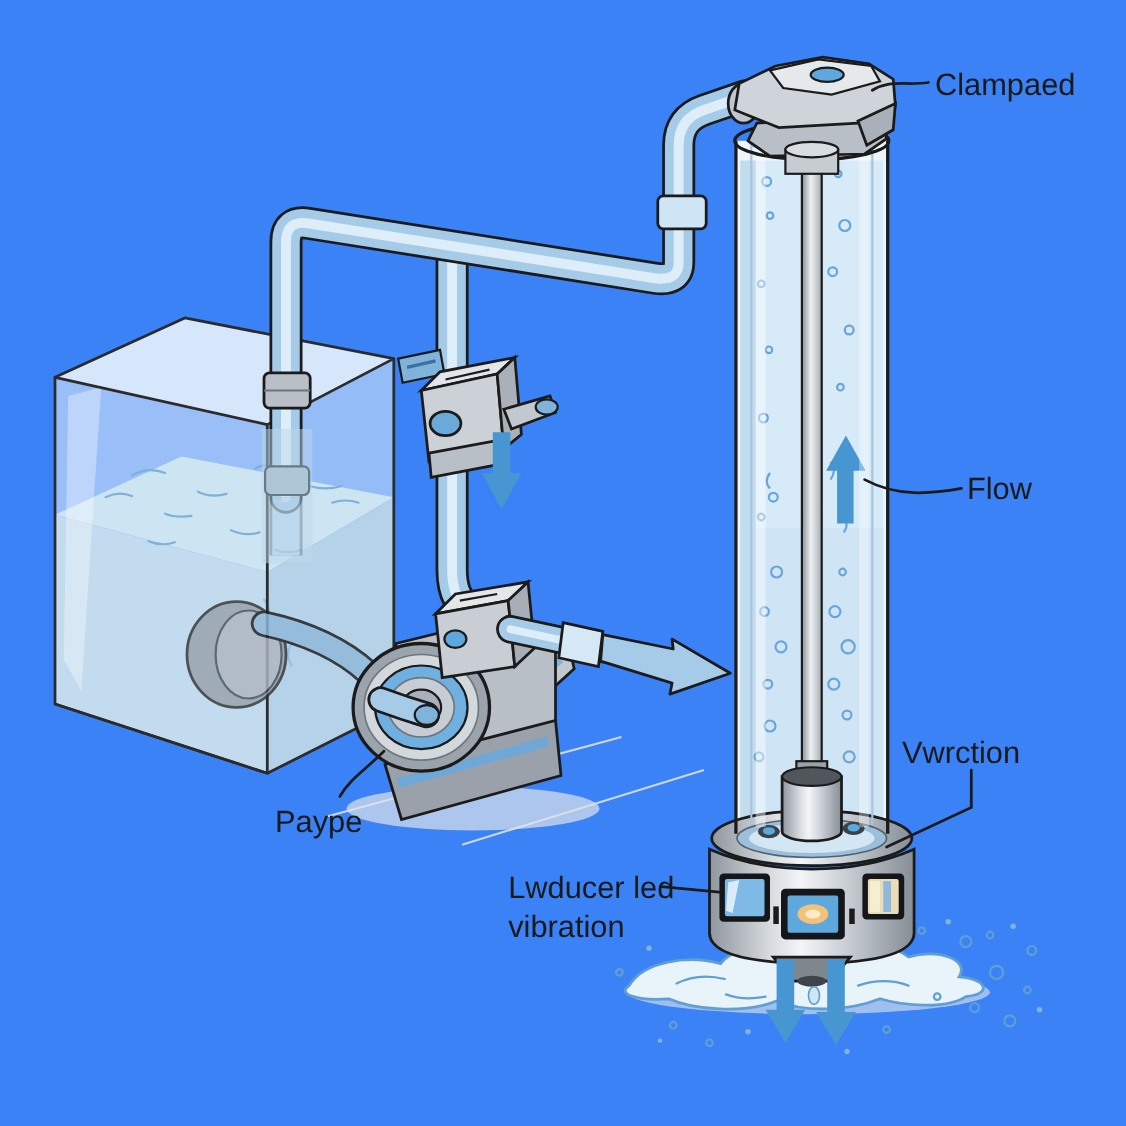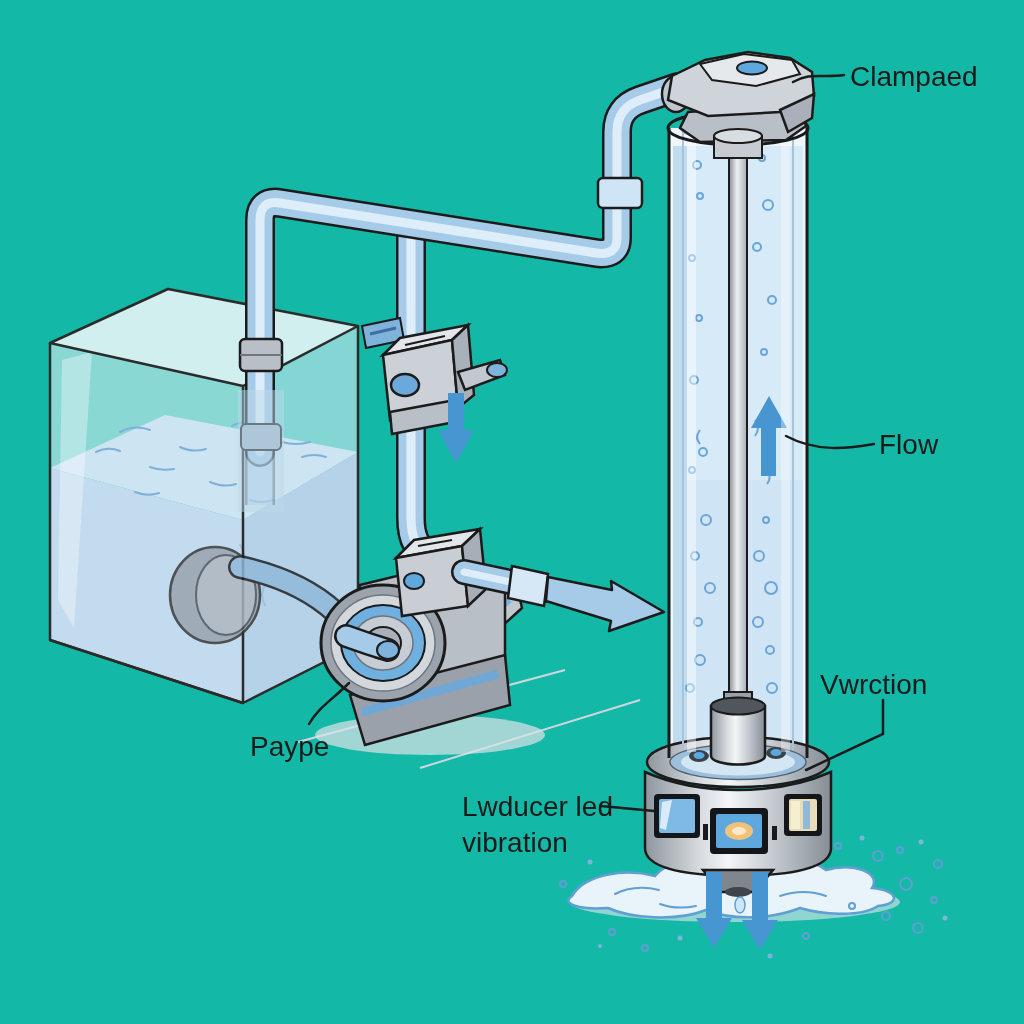--- a/index.html
+++ b/index.html
@@ -1,16 +1,16 @@
 <!DOCTYPE html>
 <html><head>
 <meta charset="utf-8">
 <style>
   html,body{margin:0;padding:0;background:#ffffff;}
-  .stage{width:1024px;height:1024px;position:relative;background:#14b8a6;overflow:hidden;}
+  .stage{width:1024px;height:1024px;position:relative;background:#3b82f6;overflow:hidden;}
   svg{display:block;}
   .lbl{font-family:"Liberation Sans",sans-serif;font-size:28px;fill:#1a1a1a;}
   .leader{stroke:#1b1b1b;stroke-width:2.5;fill:none;stroke-linecap:round;}
   .bub{stroke:#6aa5d8;stroke-width:2;fill:none;}
   .sq{stroke:#7fb0d8;stroke-width:2;fill:none;stroke-linecap:round;}
   .spl{stroke:#5f9fd4;stroke-width:2;fill:none;stroke-linecap:round;}
   .pipeOut{stroke:#1b1b1b;stroke-width:30;fill:none;stroke-linecap:round;stroke-linejoin:round;}
   .pipeMid{stroke:#a6cbe9;stroke-width:25;fill:none;stroke-linecap:round;stroke-linejoin:round;}
   .pipeHi{stroke:#ddeefa;stroke-width:9;fill:none;stroke-linecap:round;stroke-linejoin:round;}
 </style>

